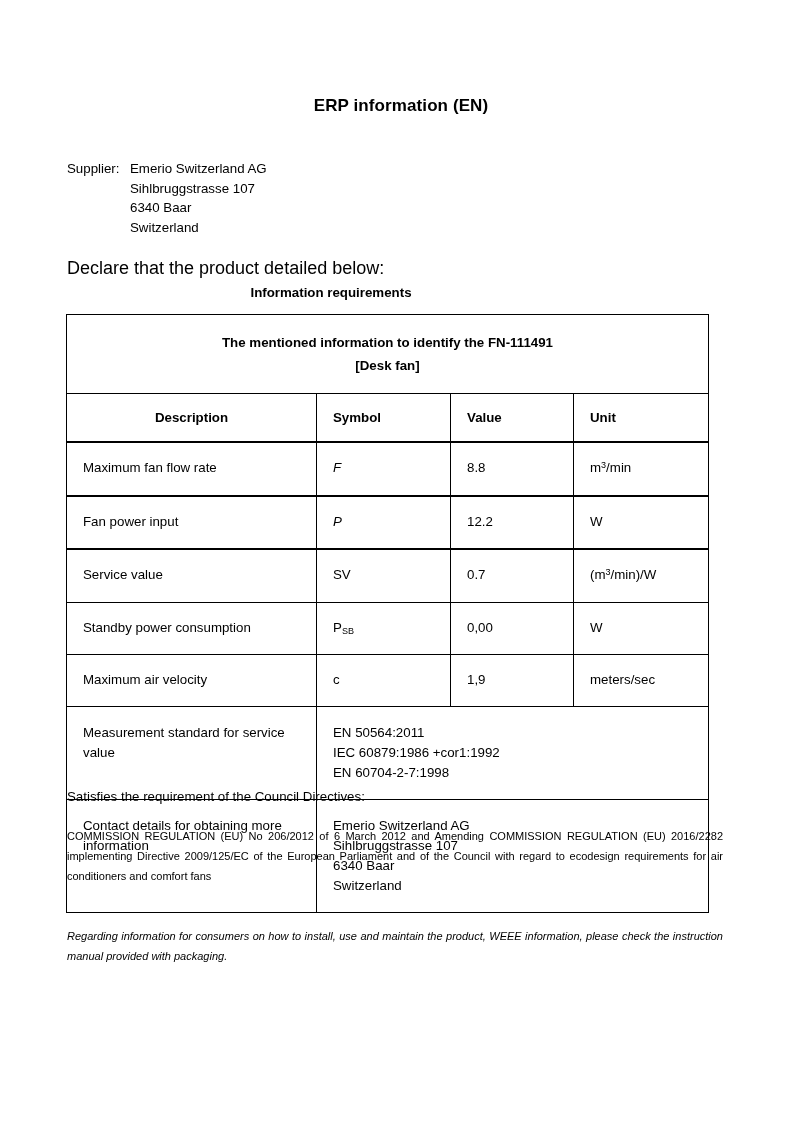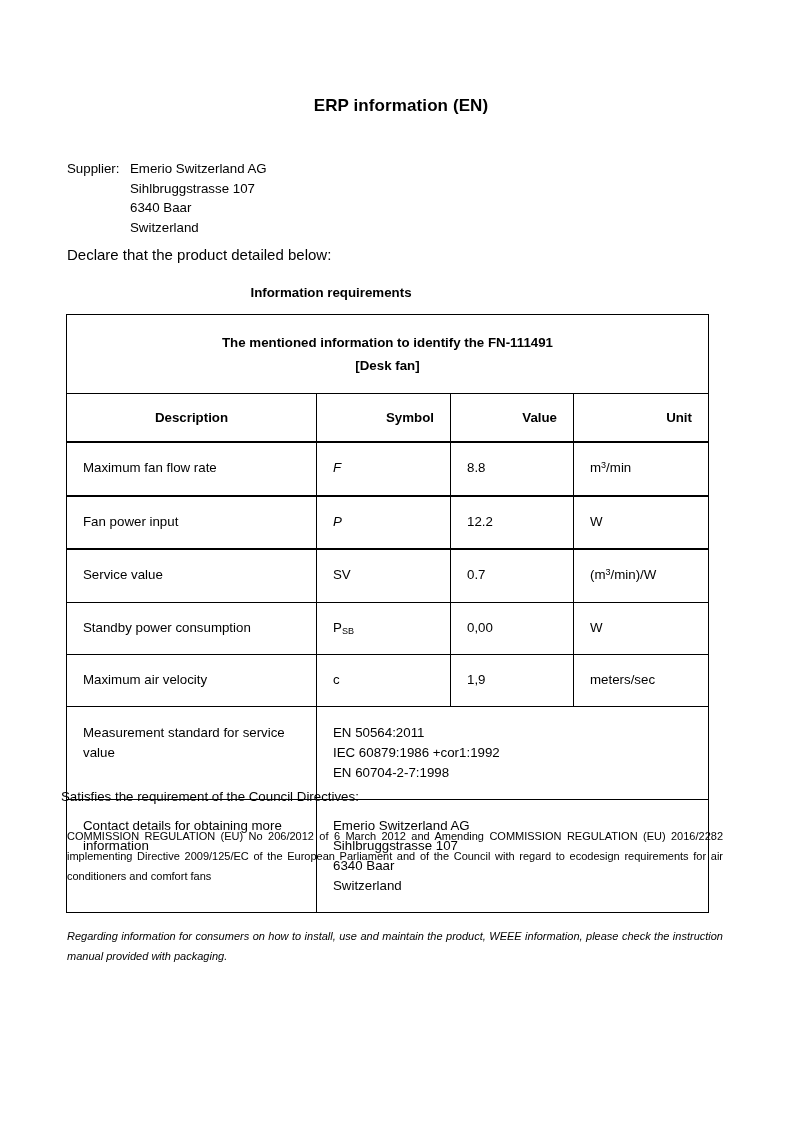--- a/index.html
+++ b/index.html
@@ -42,22 +42,22 @@
   .supplier-label {
     width: 63px;
     flex: 0 0 63px;
   }
   .supplier-lines {
     flex: 1 1 auto;
   }
   .declare-line {
     position: absolute;
     left: 67px;
-    top: 246px;
-    font-size: 15px;
+    top: 258px;
+    font-size: 18px;
   }
   .info-req {
     position: absolute;
     left: 0;
     top: 285px;
     width: 662px;
     text-align: center;
     font-size: 13.3px;
     font-weight: bold;
   }
@@ -88,21 +88,21 @@
   .thick-top {
     border-top-width: 2px !important;
   }
   .hdr-title-cell {
     text-align: center;
     font-weight: bold;
     line-height: 23px;
     padding: 7px 6px 10px 6px;
   }
   .col-hdr {
-    text-align: right;
+    text-align: left;
     font-weight: bold;
     padding: 7px 6px 8px 6px;
   }
   .col-hdr.left-hdr { text-align: center; }
   .sym-italic {
     font-style: italic;
   }
   sub {
     font-size: 0.68em;
     vertical-align: baseline;
@@ -115,21 +115,21 @@
     position: relative;
     top: -0.42em;
   }
   .contact-cell {
     padding: 7px 7px 22px 24px;
     line-height: 20px;
   }
   
   .satisfies {
     position: absolute;
-    left: 61px;
+    left: 67px;
     top: 789px;
     font-size: 13.3px;
   }
   .para-justify {
     position: absolute;
     left: 67px;
     width: 656px;
     font-size: 11px;
     line-height: 19.8px;
     text-align: justify;

